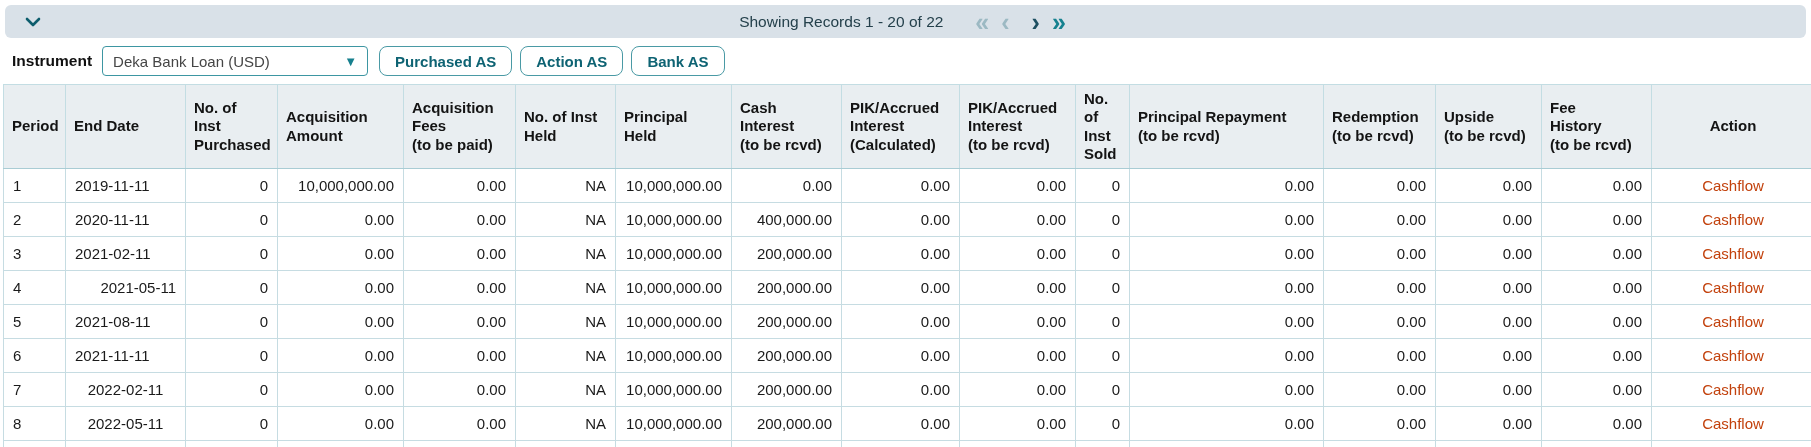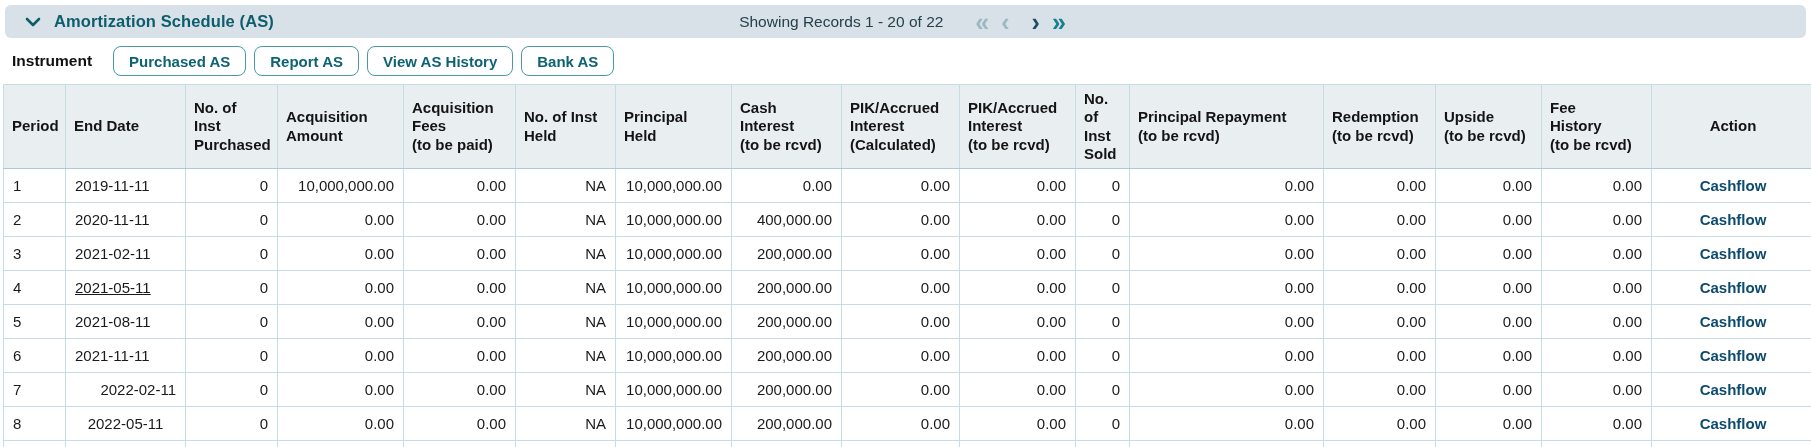--- a/index.html
+++ b/index.html
@@ -93,47 +93,49 @@
   }
   tbody td {
     height: 34px;
     padding: 0 9px;
     font-size: 15px;
     color: #1a1a1a;
     background: #fff;
     border-color: #c6dce2;
     white-space: nowrap;
   }
-  .cashflow-link { color: #0c4a6e; cursor: pointer; text-decoration: none; font-size: 15px; font-weight: bold; }
+  .cashflow-link { color: #c2410c; cursor: pointer; text-decoration: none; font-size: 15px; }
   tr.partial td { height: 16px; border-top: 1px solid #c6dce2; }
 </style>
 </head>
 <body>
 
 <div class="panel-bar">
   <div class="panel-left">
     <span class="chev-icon">
       <svg width="16" height="10" viewBox="0 0 16 10">
         <polyline points="2,2 8,8 14,2" fill="none" stroke="#0d5d6d" stroke-width="2.6" stroke-linecap="round" stroke-linejoin="round"></polyline>
       </svg>
     </span>
-    <span class="panel-title">Amortization Schedule (AS)</span>
   </div>
   <div class="panel-center">
     <span class="records-text">Showing Records 1 - 20 of 22</span>
     <span id="pagination"><span class="pg first disabled" style="color: rgb(156, 185, 195);">«</span><span class="pg prev disabled" style="color: rgb(156, 185, 195);">‹</span><span class="pg next" style="color: rgb(29, 79, 97);">›</span><span class="pg last" style="color: rgb(21, 129, 143);">»</span></span>
   </div>
 </div>
 
 <div class="toolbar">
   <span class="instrument-label">Instrument</span>
+  <div class="dropdown">
+    <span class="dropdown-value">Deka Bank Loan (USD)</span>
+    <span class="dropdown-caret">▼</span>
+  </div>
   <div class="btn-group" id="btn-group">
       <button>Purchased AS</button>
-      <button>Report AS</button>
-      <button>View AS History</button>
+      <button>Action AS</button>
       <button>Bank AS</button>
     </div>
 </div>
 
 <div class="table-wrap">
   <table>
     <colgroup id="table-colgroup">
         <col style="width: 62px;">
         <col style="width: 120px;">
         <col style="width: 92px;">
@@ -241,21 +243,21 @@
           <td style="text-align: right;">0.00</td>
           <td style="text-align: right;">0</td>
           <td style="text-align: right;">0.00</td>
           <td style="text-align: right;">0.00</td>
           <td style="text-align: right;">0.00</td>
           <td style="text-align: right;">0.00</td>
           <td style="text-align: center;"><span class="cashflow-link">Cashflow</span></td>
         </tr>
         <tr>
           <td style="text-align: left;">4</td>
-          <td style="text-align: left; text-decoration: underline;">2021-05-11</td>
+          <td style="text-align: right;">2021-05-11</td>
           <td style="text-align: right;">0</td>
           <td style="text-align: right;">0.00</td>
           <td style="text-align: right;">0.00</td>
           <td style="text-align: right;">NA</td>
           <td style="text-align: right;">10,000,000.00</td>
           <td style="text-align: right;">200,000.00</td>
           <td style="text-align: right;">0.00</td>
           <td style="text-align: right;">0.00</td>
           <td style="text-align: right;">0</td>
           <td style="text-align: right;">0.00</td>
@@ -295,21 +297,21 @@
           <td style="text-align: right;">0.00</td>
           <td style="text-align: right;">0</td>
           <td style="text-align: right;">0.00</td>
           <td style="text-align: right;">0.00</td>
           <td style="text-align: right;">0.00</td>
           <td style="text-align: right;">0.00</td>
           <td style="text-align: center;"><span class="cashflow-link">Cashflow</span></td>
         </tr>
         <tr>
           <td style="text-align: left;">7</td>
-          <td style="text-align: right;">2022-02-11</td>
+          <td style="text-align: center;">2022-02-11</td>
           <td style="text-align: right;">0</td>
           <td style="text-align: right;">0.00</td>
           <td style="text-align: right;">0.00</td>
           <td style="text-align: right;">NA</td>
           <td style="text-align: right;">10,000,000.00</td>
           <td style="text-align: right;">200,000.00</td>
           <td style="text-align: right;">0.00</td>
           <td style="text-align: right;">0.00</td>
           <td style="text-align: right;">0</td>
           <td style="text-align: right;">0.00</td>

